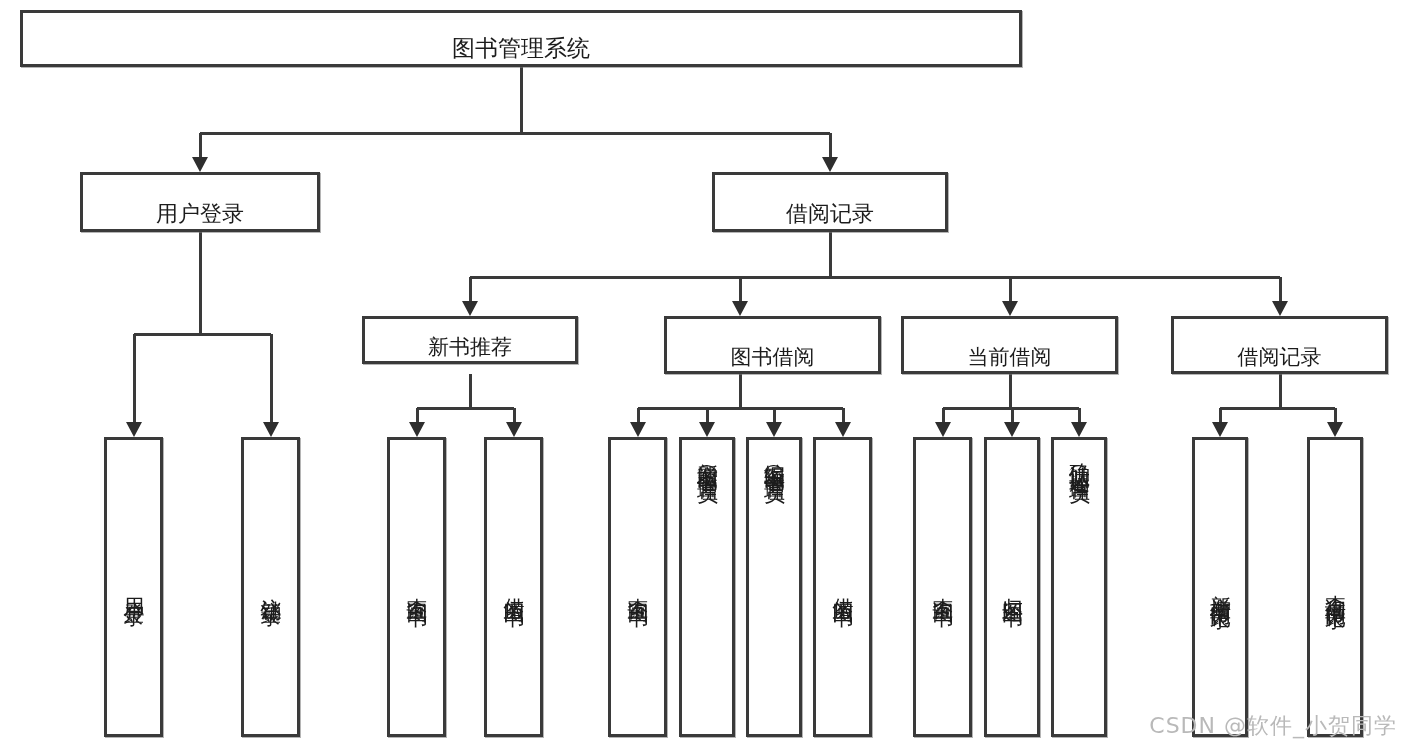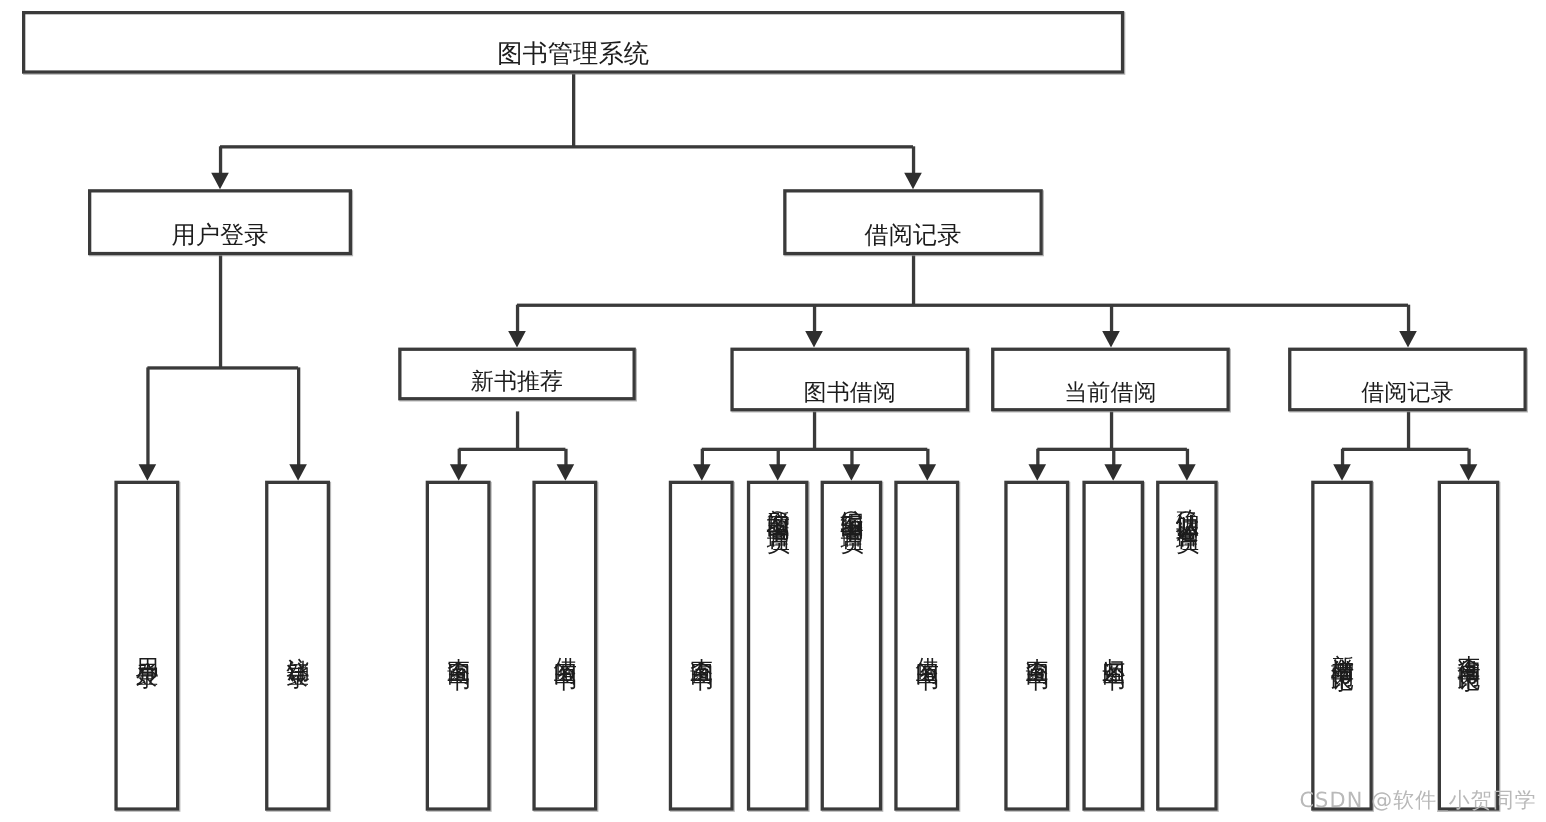--- a/index.html
+++ b/index.html
@@ -81,21 +81,21 @@
     height: 0;
     border-left: 8px solid transparent;
     border-right: 8px solid transparent;
     border-top: 15px solid #2e2e2e;
   }
   
   #watermark {
     position: absolute;
     right: 8px;
     bottom: 6px;
-    font-size: 19px;
+    font-size: 22px;
     color: #b9b9b9;
     letter-spacing: 1px;
     user-select: none;
     white-space: nowrap;
   }
 </style>
 </head>
 <body>
 
 <div id="canvas">

